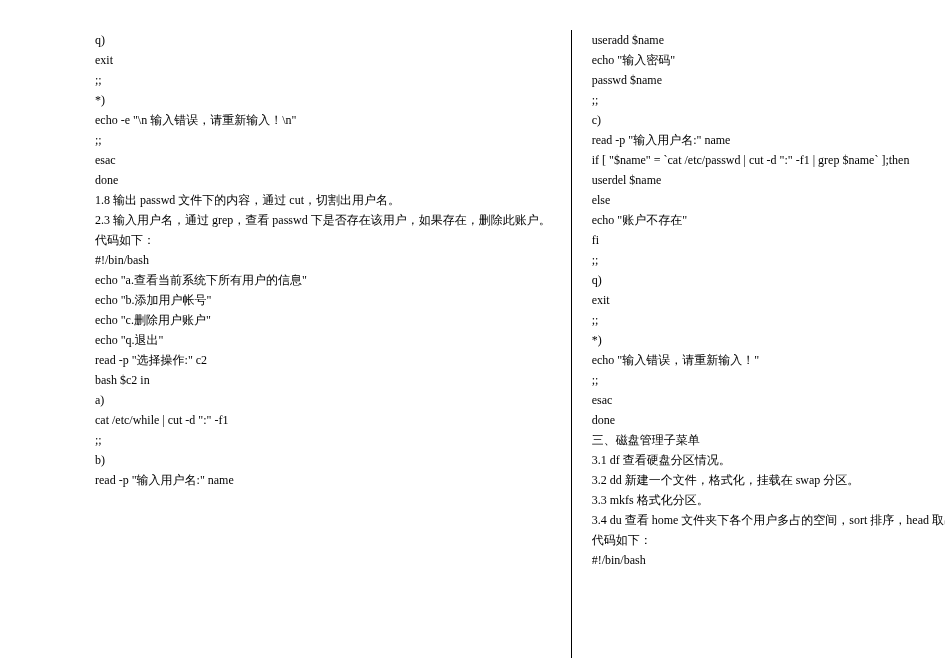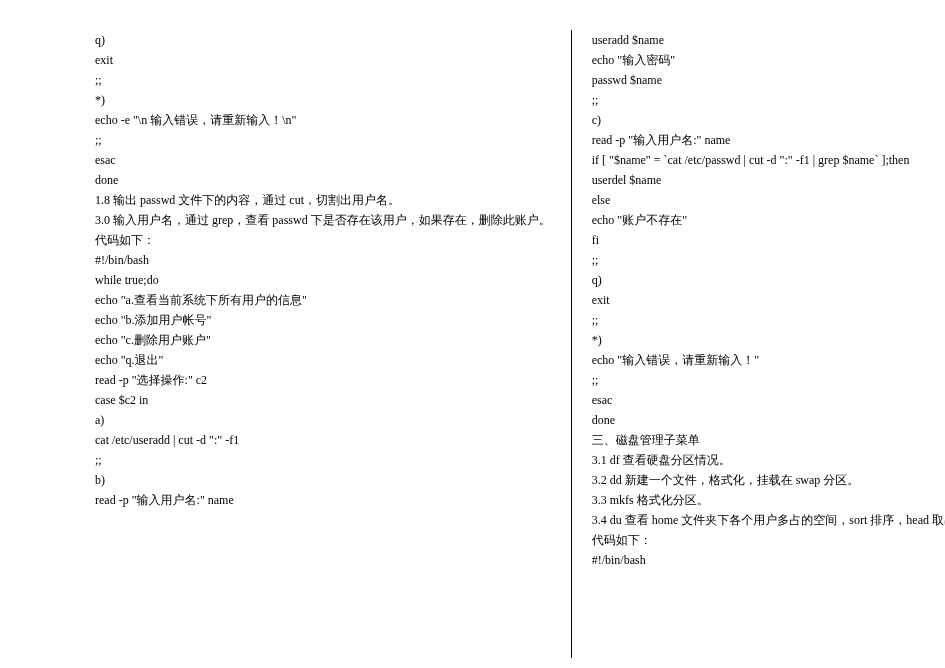--- a/index.html
+++ b/index.html
@@ -46,32 +46,31 @@
   <div class="column col-left">
     <div class="line">q)</div>
     <div class="line">exit</div>
     <div class="line">;;</div>
     <div class="line">*)</div>
     <div class="line">echo -e "\n 输入错误，请重新输入！\n"</div>
     <div class="line">;;</div>
     <div class="line">esac</div>
     <div class="line">done</div>
     <div class="line">1.8 输出 passwd 文件下的内容，通过 cut，切割出用户名。</div>
-    <div class="line">3.0 输入用户名，通过 grep，查看 passwd 下是否存在该用户，如果存在，删除此账户。</div>
+    <div class="line">2.3 输入用户名，通过 grep，查看 passwd 下是否存在该用户，如果存在，删除此账户。</div>
     <div class="line">代码如下：</div>
     <div class="line">#!/bin/bash</div>
-    <div class="line">while true;do</div>
     <div class="line">echo "a.查看当前系统下所有用户的信息"</div>
     <div class="line">echo "b.添加用户帐号"</div>
     <div class="line">echo "c.删除用户账户"</div>
     <div class="line">echo "q.退出"</div>
     <div class="line">read -p "选择操作:" c2</div>
-    <div class="line">case $c2 in</div>
+    <div class="line">bash $c2 in</div>
     <div class="line">a)</div>
-    <div class="line">cat /etc/useradd | cut -d ":" -f1</div>
+    <div class="line">cat /etc/while | cut -d ":" -f1</div>
     <div class="line">;;</div>
     <div class="line">b)</div>
     <div class="line">read -p "输入用户名:" name</div>
   </div>
   <div class="column col-right">
     <div class="line">useradd $name</div>
     <div class="line">echo "输入密码"</div>
     <div class="line">passwd $name</div>
     <div class="line">;;</div>
     <div class="line">c)</div>

